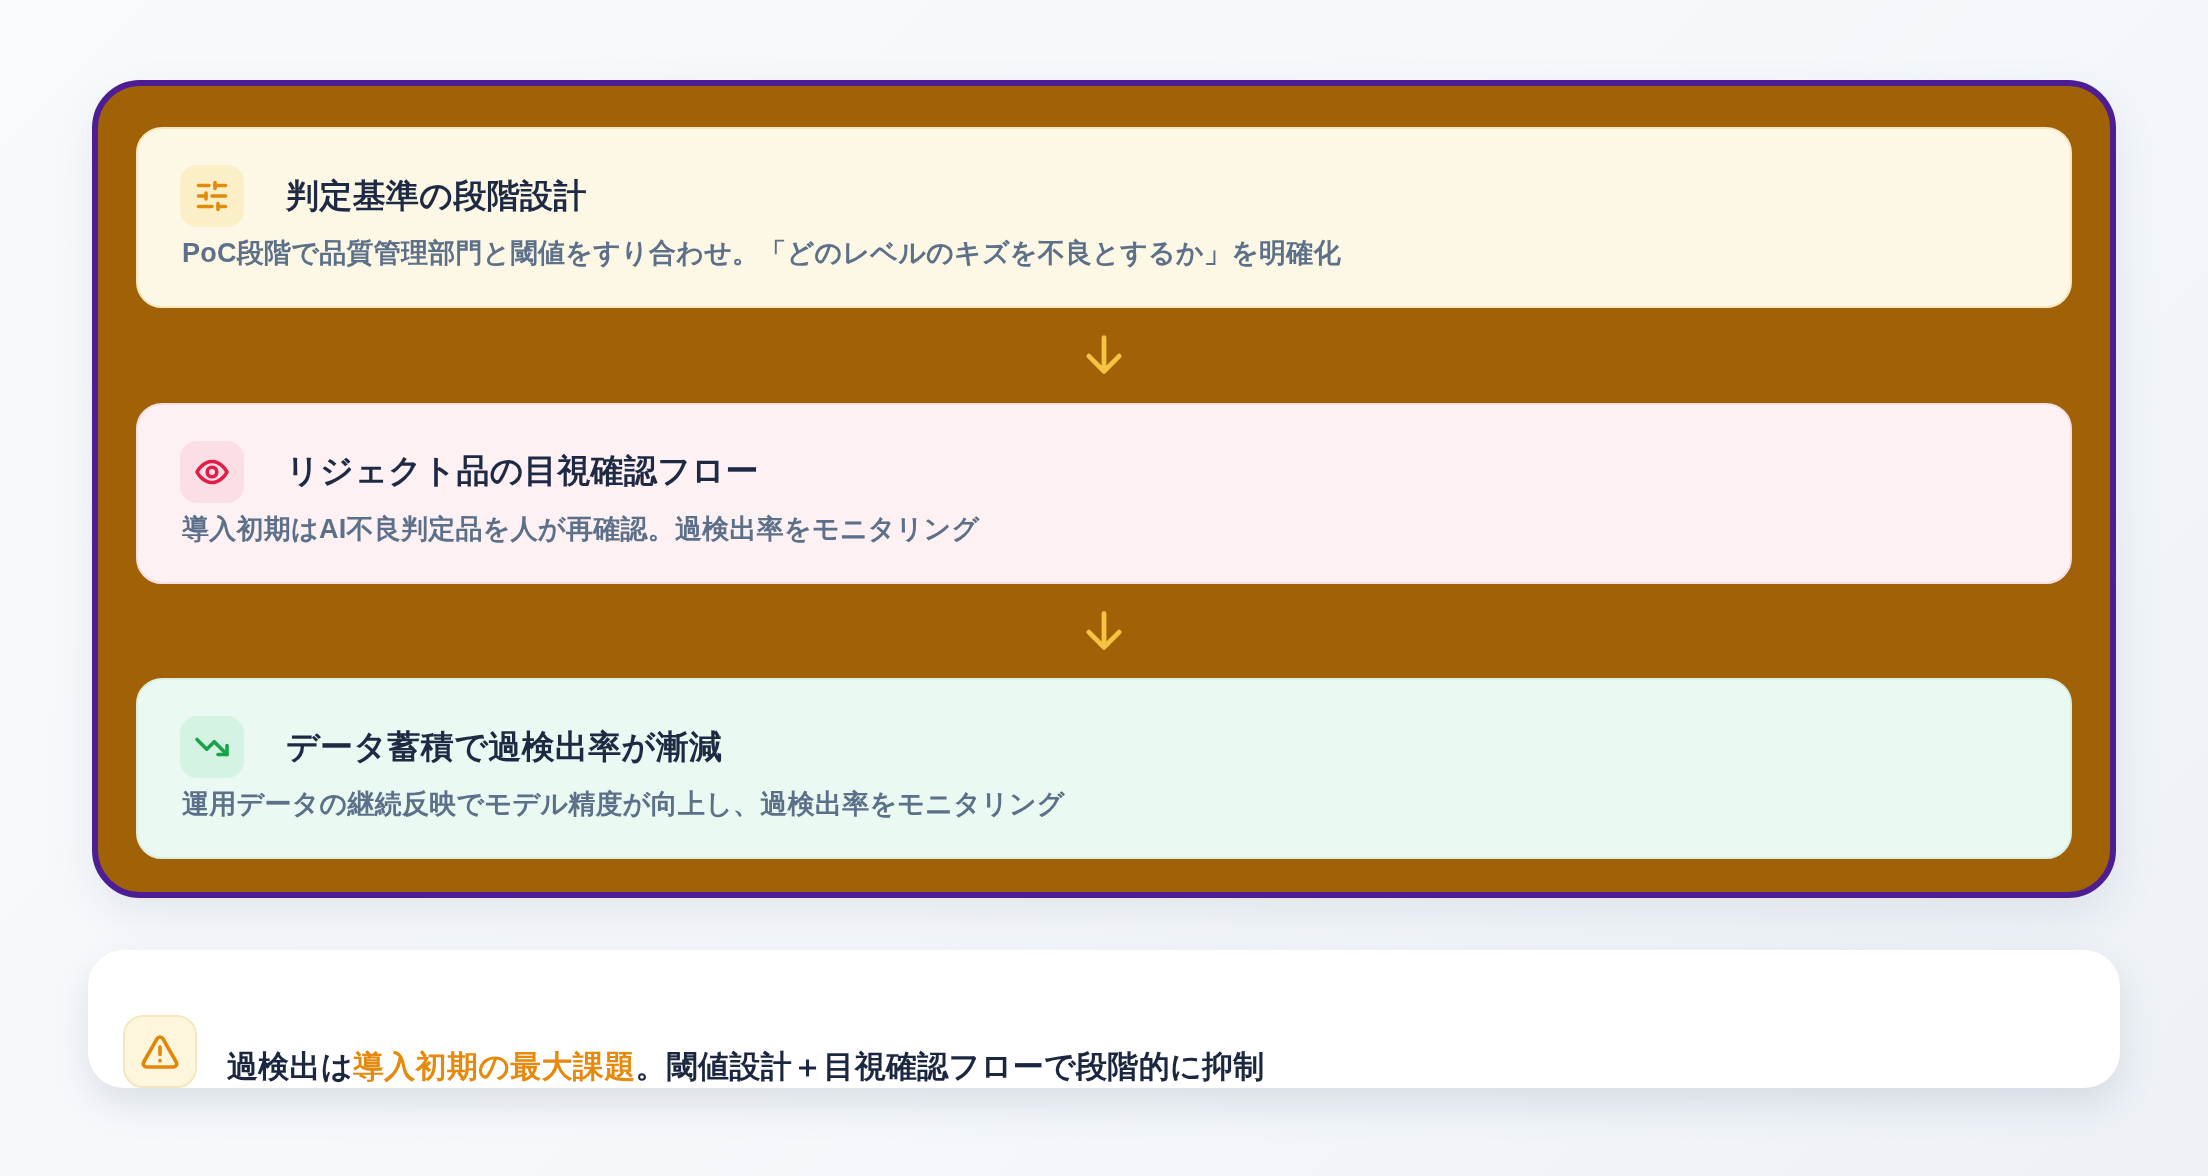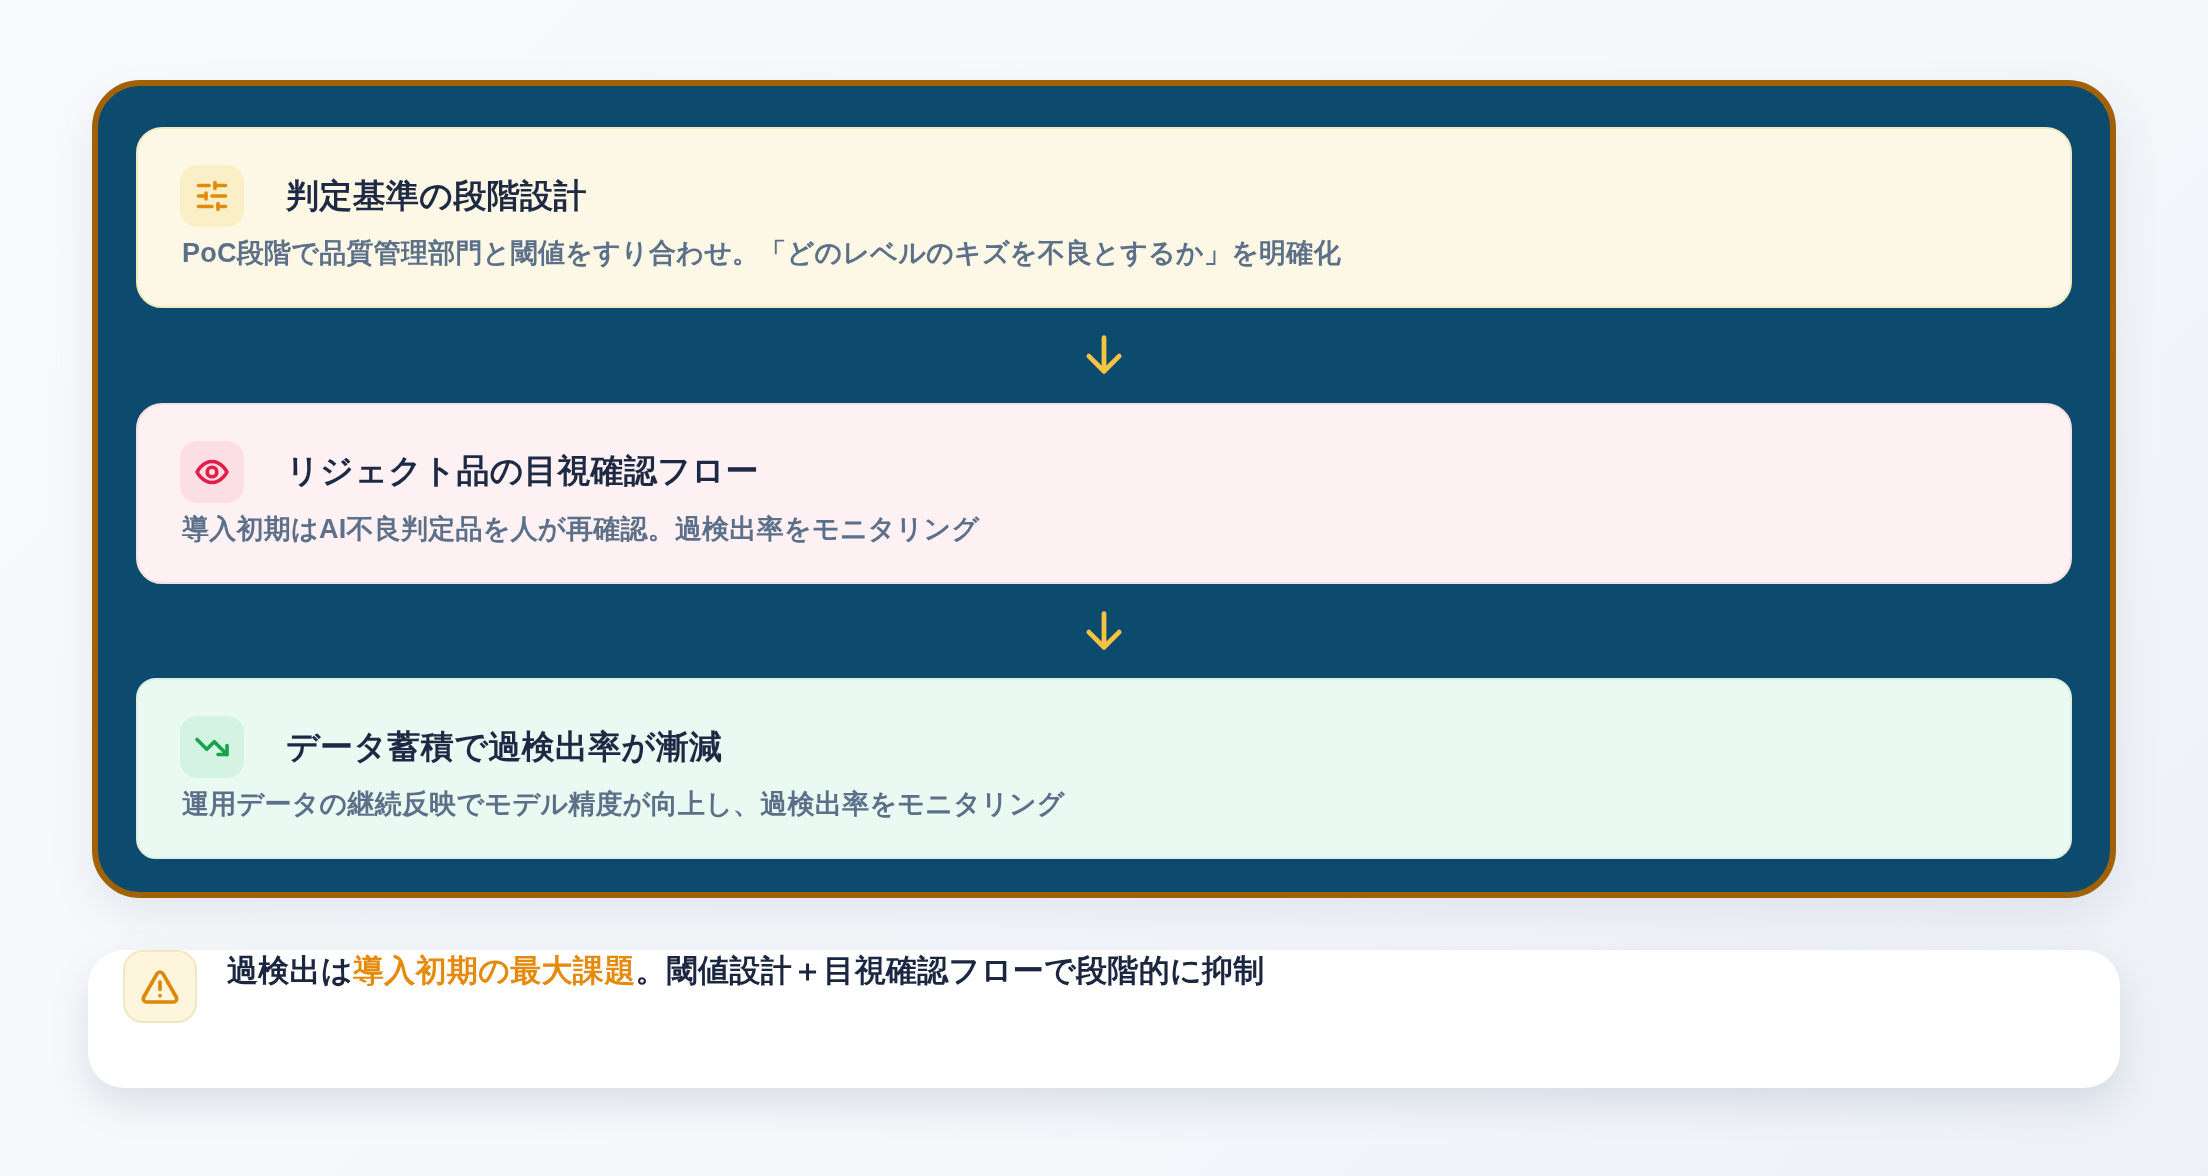--- a/index.html
+++ b/index.html
@@ -6,36 +6,36 @@
   html,body { width:2208px; height:1176px; }
   body {
     position:relative;
     font-family:"Liberation Sans","DejaVu Sans",sans-serif;
     background:linear-gradient(135deg,#f8fafc 0%,#f5f8fb 55%,#edf1f6 100%);
     overflow:hidden;
   }
   
   .flow-container {
     position:absolute; left:92px; top:80px; width:2024px; height:818px;
-    background:#0c4a6e;
-    border:6px solid #a16207;
+    background:#a16207;
+    border:6px solid #4c1d95;
     border-radius:48px;
     box-shadow:0 18px 44px rgba(100,116,139,0.12);
     padding:41px 38px 33px 38px;
     display:flex; flex-direction:column;
   }
   .step-card {
     border-radius:26px;
     border:2px solid transparent;
     height:181px;
     padding:36px 46px 0 42px;
   }
   .step-card.yellow { background:#fdf8e5; border-color:#f5e9c2; }
   .step-card.rose   { background:#fdf1f3; border-color:#f8dfe4; }
-  .step-card.green  { background:#eafaf2; border-color:#d9f0e3;border-radius:20px; }
+  .step-card.green  { background:#eafaf2; border-color:#d9f0e3; }
 
   .step-header { display:flex; align-items:center; gap:42px; }
   .icon-badge {
     width:64px; height:62px; border-radius:17px;
     display:flex; align-items:center; justify-content:center; flex:0 0 auto;
   }
   .yellow .icon-badge { background:#fbefc8; color:#e18b0c; }
   .rose   .icon-badge { background:#fcdfe4; color:#e11d48; }
   .green  .icon-badge { background:#d4f3e2; color:#16a34a; }
   .icon-badge svg { width:36px; height:36px; }
@@ -52,21 +52,21 @@
     flex:1 1 auto; display:flex; align-items:center; justify-content:center;
     color:#f6c443;
   }
   .arrow-row svg { width:52px; height:52px; }
 
   
   .note-card {
     position:absolute; left:88px; top:950px; width:2032px; height:138px;
     background:#ffffff; border-radius:36px;
     box-shadow:0 16px 36px rgba(100,116,139,0.18);
-    display:flex; align-items:flex-start; gap:30px;
+    display:flex; align-items:flex-end; gap:30px;
     padding:0 40px 0 35px;
   }
   .note-badge {
     width:74px; height:73px; border-radius:20px;
     background:#fdf6dc; border:2px solid #f3e7c2;
     display:flex; align-items:center; justify-content:center; flex:0 0 auto;
     color:#e0870a;
   }
   .note-badge svg { width:40px; height:40px; }
   .note-text {

